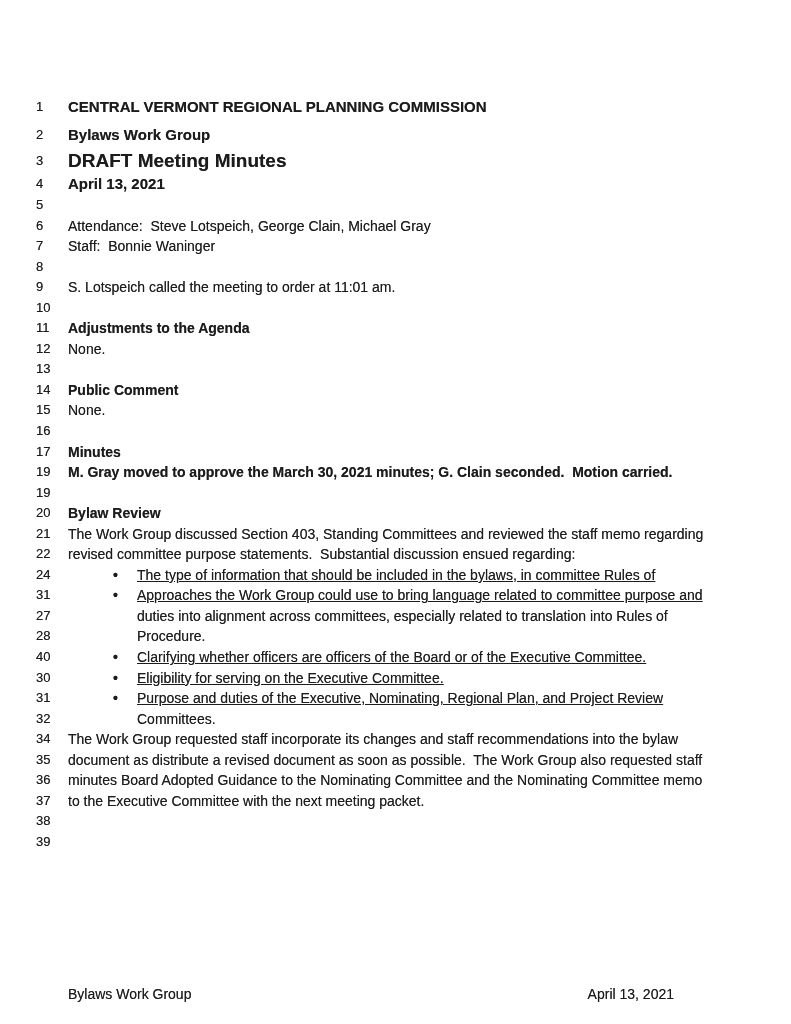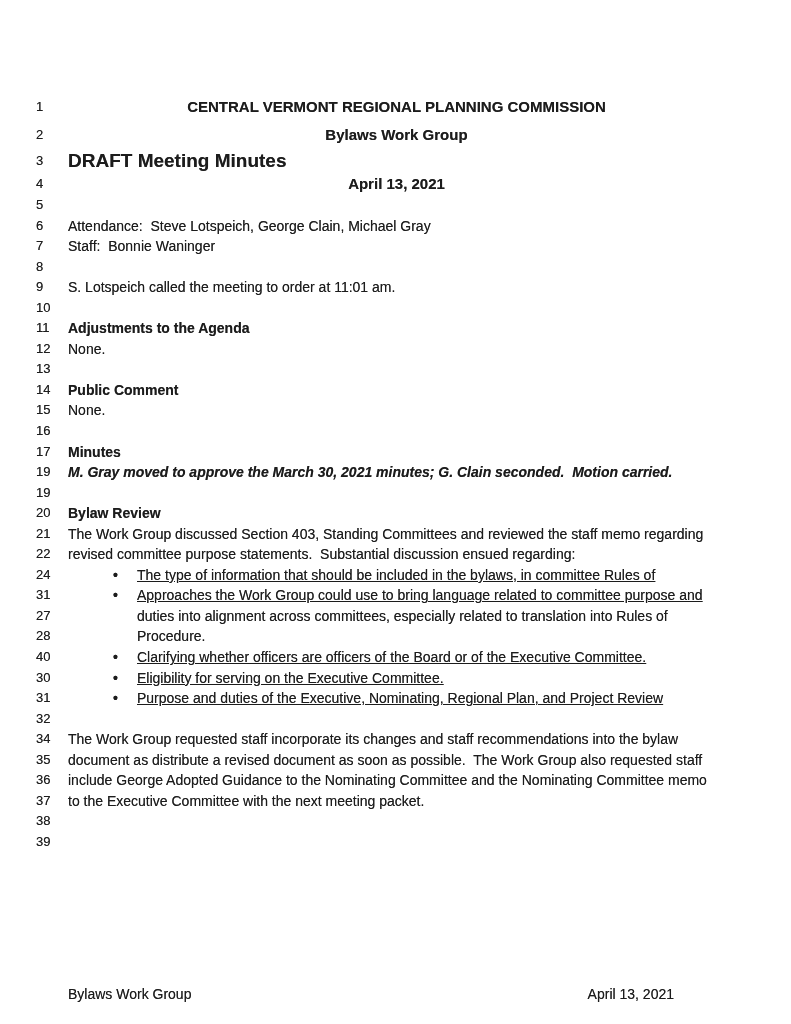--- a/index.html
+++ b/index.html
@@ -48,31 +48,30 @@
   }
   .lt {
     display: block;
     margin-left: 68px;
     margin-right: 66px;
     white-space: pre-wrap;
     overflow: hidden;
   }
   
   .s-center-bold .lt {
-    text-align: center;
     font-weight: bold;
     font-size: 15px;
   }
   .s-center-bold-large .lt {
     text-align: left;
     font-weight: bold;
     font-size: 19px;
   }
   .s-bold .lt { font-weight: bold; }
-  .s-bold-italic .lt { font-weight: bold; font-style: italic; }
+  .s-bold-italic .lt { font-weight: bold; }
   .s-bullet .lt { padding-left: 69px; text-decoration: underline; }
   .s-bullet .lt::before {
     content: "\2022";
     position: absolute;
     left: 113px;
     font-weight: bold;
   }
   .s-bullet-continue .lt { padding-left: 69px; }
   .footer {
     position: absolute;
@@ -214,32 +213,33 @@
       <div class="doc-line s-bullet">
         <span class="ln">30</span>
         <span class="lt">Eligibility for serving on the Executive Committee.</span>
       </div>
       <div class="doc-line s-bullet">
         <span class="ln">31</span>
         <span class="lt">Purpose and duties of the Executive, Nominating, Regional Plan, and Project Review</span>
       </div>
       <div class="doc-line s-bullet-continue">
         <span class="ln">32</span>
+        <span class="lt">Committees.</span>
       </div>
       <div class="doc-line s-normal">
         <span class="ln">34</span>
         <span class="lt">The Work Group requested staff incorporate its changes and staff recommendations into the bylaw</span>
       </div>
       <div class="doc-line s-normal">
         <span class="ln">35</span>
         <span class="lt">document as distribute a revised document as soon as possible.  The Work Group also requested staff</span>
       </div>
       <div class="doc-line s-normal">
         <span class="ln">36</span>
-        <span class="lt">include George Adopted Guidance to the Nominating Committee and the Nominating Committee memo</span>
+        <span class="lt">minutes Board Adopted Guidance to the Nominating Committee and the Nominating Committee memo</span>
       </div>
       <div class="doc-line s-normal">
         <span class="ln">37</span>
         <span class="lt">to the Executive Committee with the next meeting packet.</span>
       </div>
       <div class="doc-line s-blank">
         <span class="ln">38</span>
         <span class="lt"></span>
       </div>
       <div class="doc-line s-blank">

